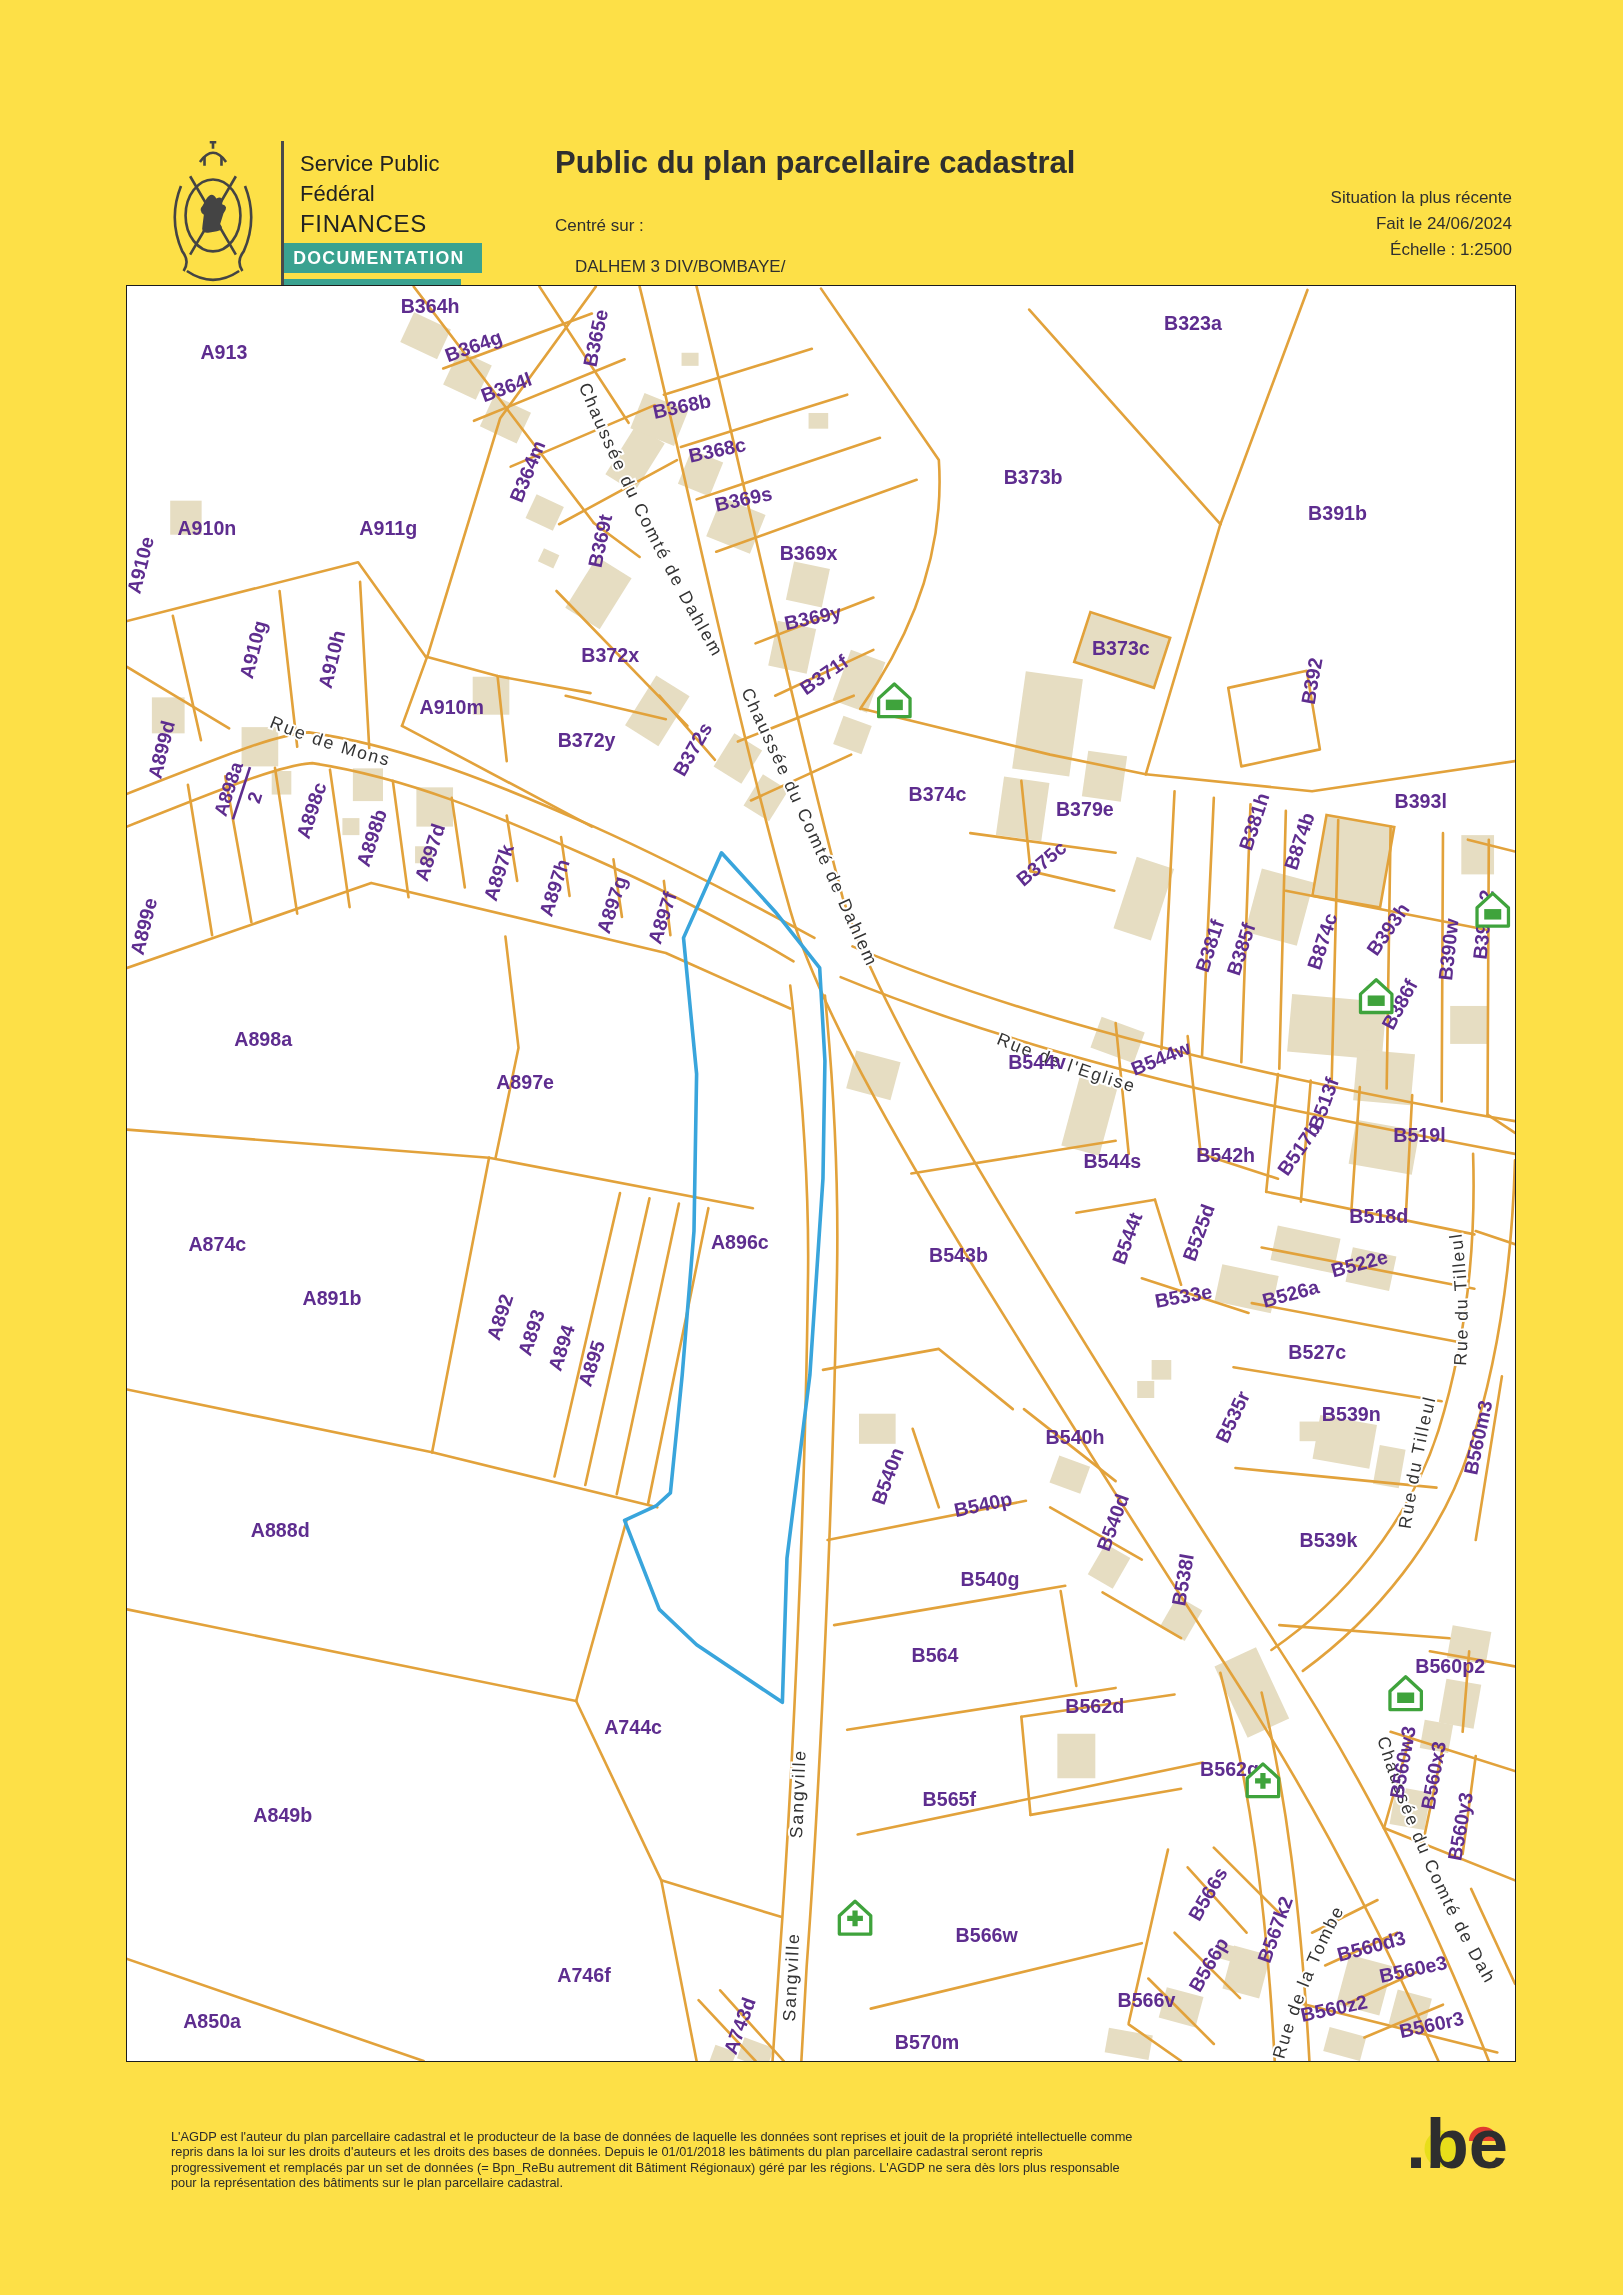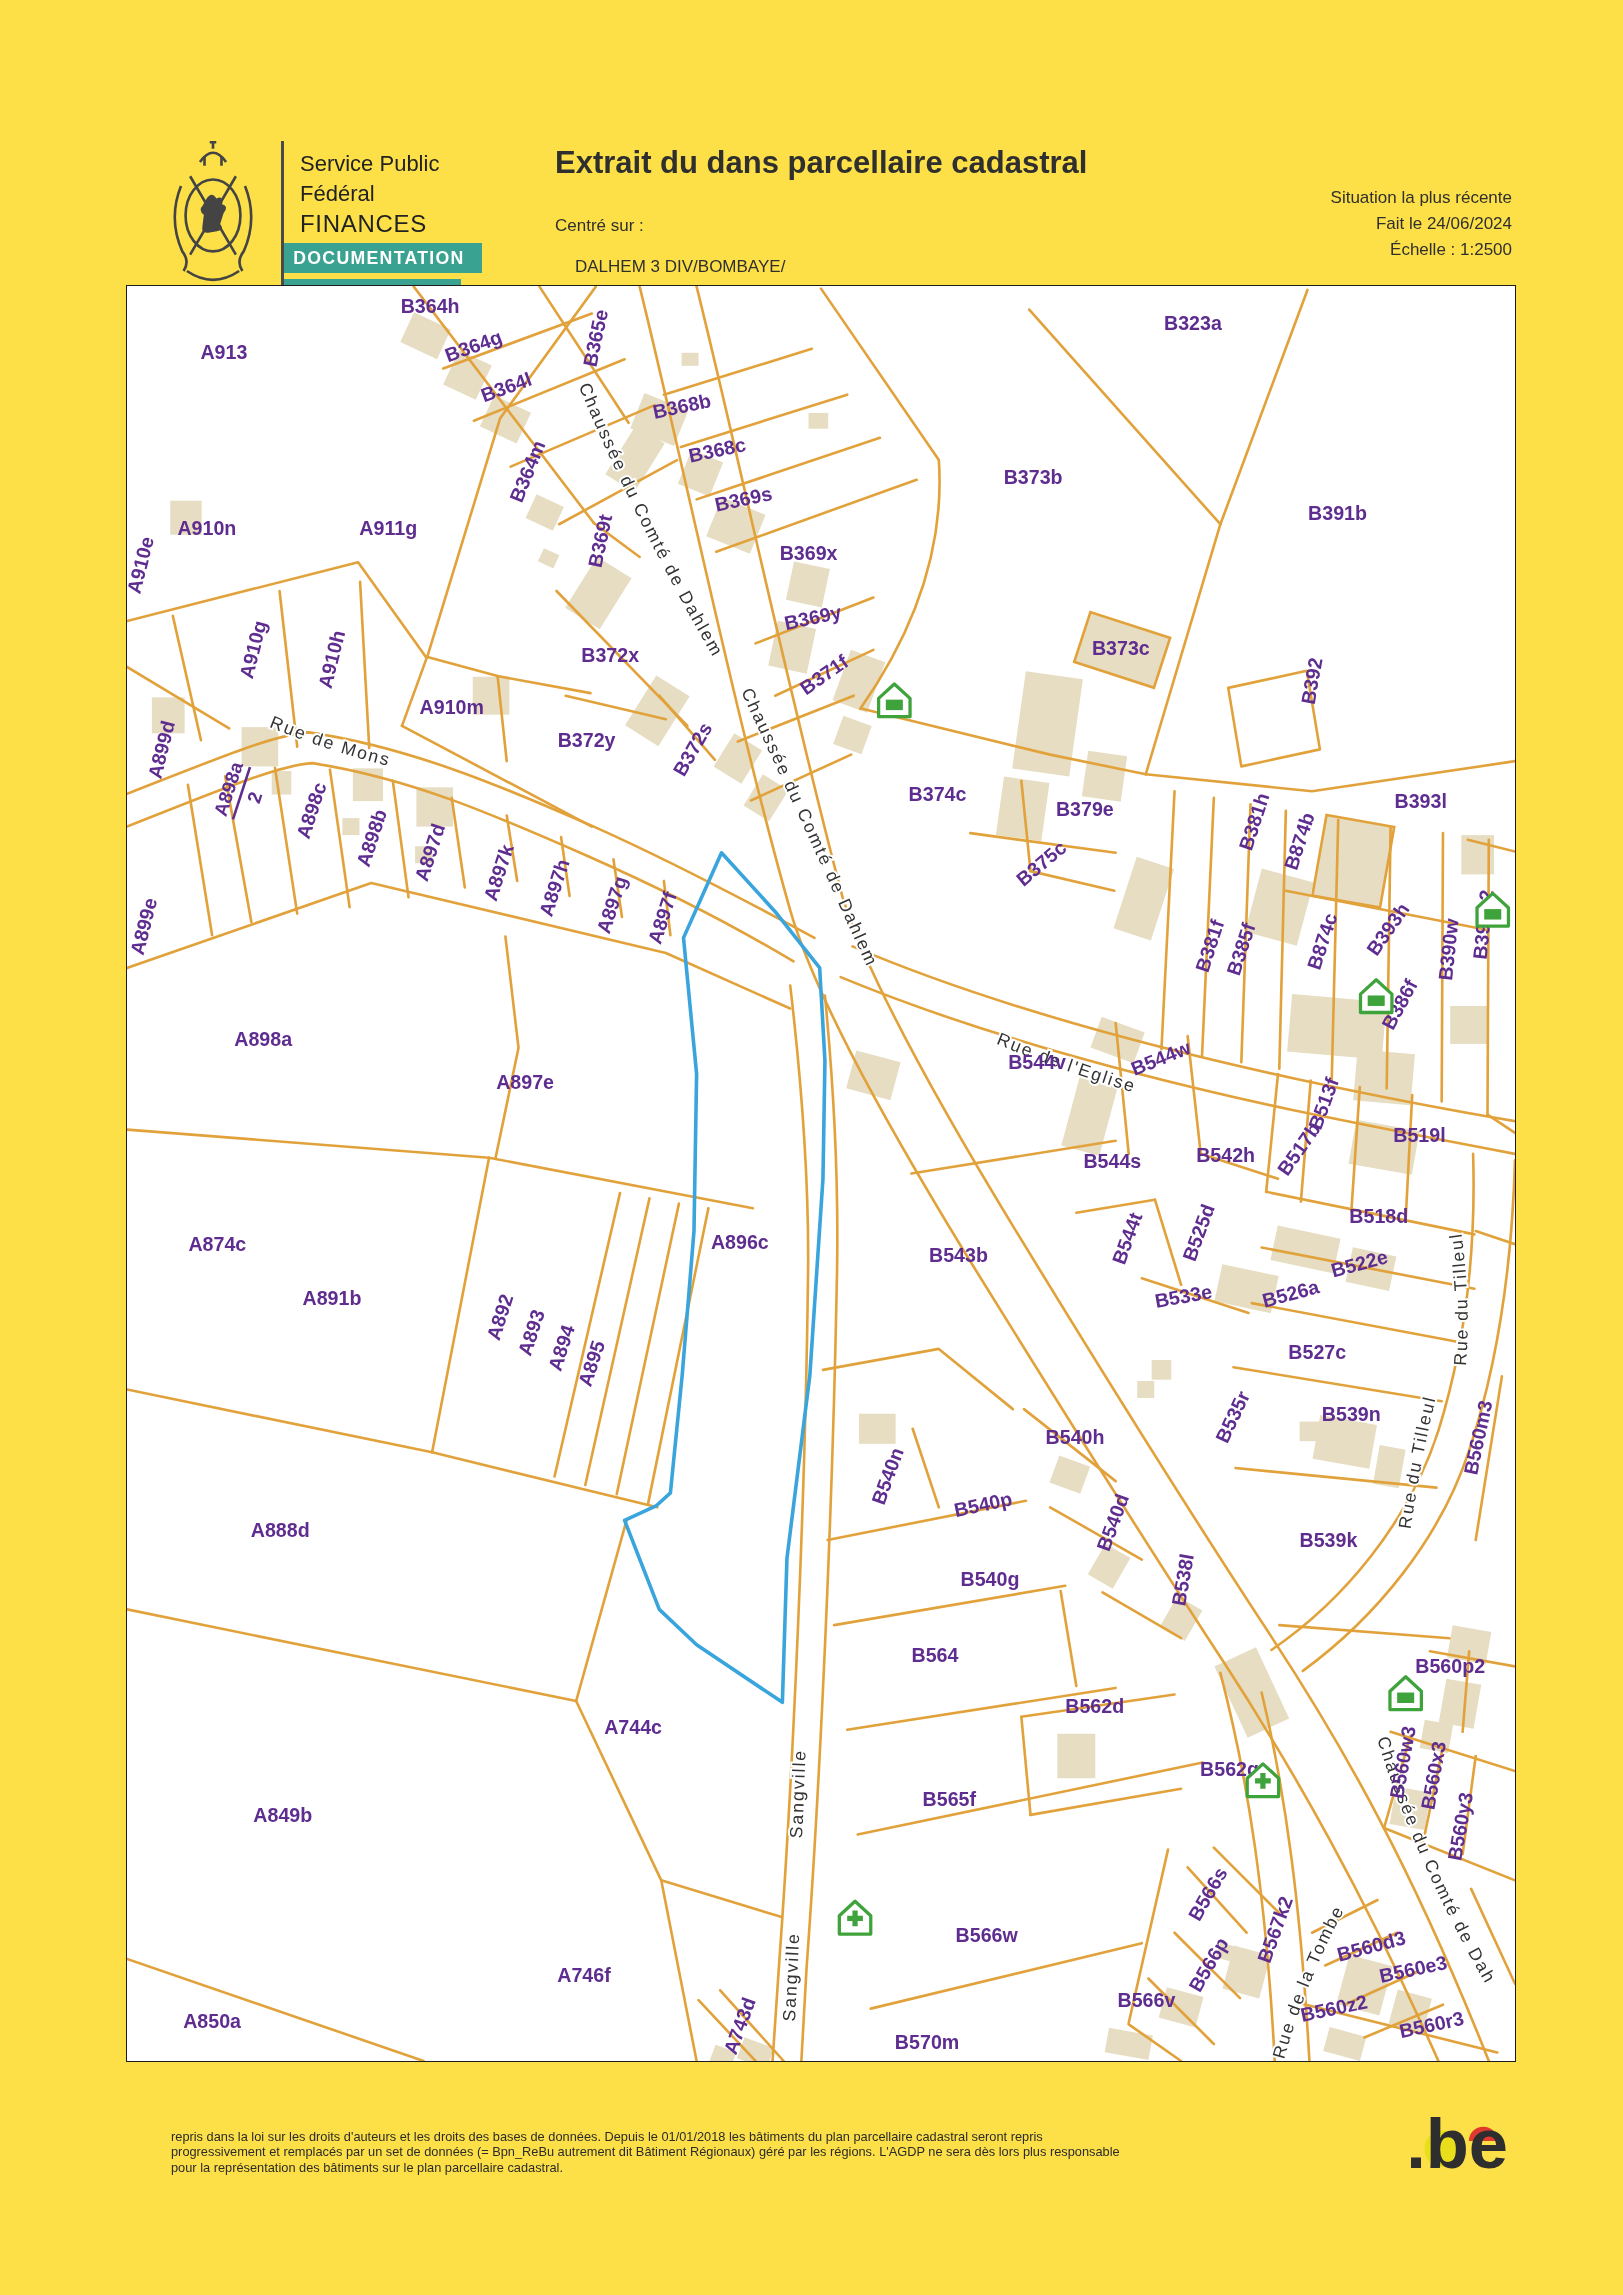--- a/index.html
+++ b/index.html
@@ -43,21 +43,21 @@
   </div>
   <div class="abs divider" style="left:281px;top:141px;height:167px;"></div>
   <div class="abs org" style="left:300px;top:149px;">
     <div>Service Public</div>
     <div>Fédéral</div>
     <div class="fin">FINANCES</div>
   </div>
   <div class="abs badge" style="left:284px;top:243px;width:189px;height:30px;background:#3aa290;">DOCUMENTATION</div>
   <div class="abs badge" style="left:284px;top:279px;width:168px;height:30px;background:#3aa290;">PATRIMONIALE</div>
 
-  <div class="abs title" style="left:555px;top:145px;">Extrait du dans parcellaire cadastral</div>
+  <div class="abs title" style="left:555px;top:145px;">Public du plan parcellaire cadastral</div>
   <div class="abs sub" style="left:555px;top:216px;">Centré sur :</div>
   <div class="abs sub" style="left:555px;top:257px;margin-left:20px;">DALHEM 3 DIV/BOMBAYE/</div>
 
   <div class="abs hright" style="left:1185px;top:185px;width:327px;">
     <div>Situation la plus récente</div>
     <div>Fait le 24/06/2024</div>
     <div>Échelle : 1:2500</div>
   </div>
 
   <div class="abs map" style="left:126px;top:285px;width:1388px;height:1775px;">
@@ -428,20 +428,21 @@
           <path d="M -4 -12 h 8 v 8 h 8 v 8 h -8 v 8 h -8 v -8 h -8 v -8 h 8 z" fill="#3fa33c"></path>
         </g>
         <g transform="translate(1304 2930)">
           <path d="M -24 24 L -24 -4 L 0 -26 L 24 -4 L 24 24 Z" fill="#ffffff" stroke="#3fa33c" stroke-width="5" stroke-linejoin="round"></path>
           <path d="M -4 -12 h 8 v 8 h 8 v 8 h -8 v 8 h -8 v -8 h -8 v -8 h 8 z" fill="#3fa33c"></path>
         </g>
       </svg>
   </div>
 
   <div class="abs foot" style="left:171px;top:2129px;width:1244px;">
+    <div>L'AGDP est l'auteur du plan parcellaire cadastral et le producteur de la base de données de laquelle les données sont reprises et jouit de la propriété intellectuelle comme</div>
     <div>repris dans la loi sur les droits d'auteurs et les droits des bases de données. Depuis le 01/01/2018 les bâtiments du plan parcellaire cadastral seront repris</div>
     <div>progressivement et remplacés par un set de données (= Bpn_ReBu autrement dit Bâtiment Régionaux) géré par les régions. L'AGDP ne sera dès lors plus responsable</div>
     <div>pour la représentation des bâtiments sur le plan parcellaire cadastral.</div>
   </div>
 
   <div class="abs" style="left:1401px;top:2095px;width:111px;height:92px;">
     <svg viewBox="0 0 170 140" width="111" height="92">
       <ellipse cx="62" cy="82" rx="26" ry="28" fill="#e8de1a"></ellipse>
       <path d="M 104 70 a 22 22 0 0 1 44 0 z" fill="#e03a2f"></path>
       <text x="8" y="112" font-family="Liberation Sans, sans-serif" font-weight="bold" font-size="108" fill="#2e2e2e">.be</text>

